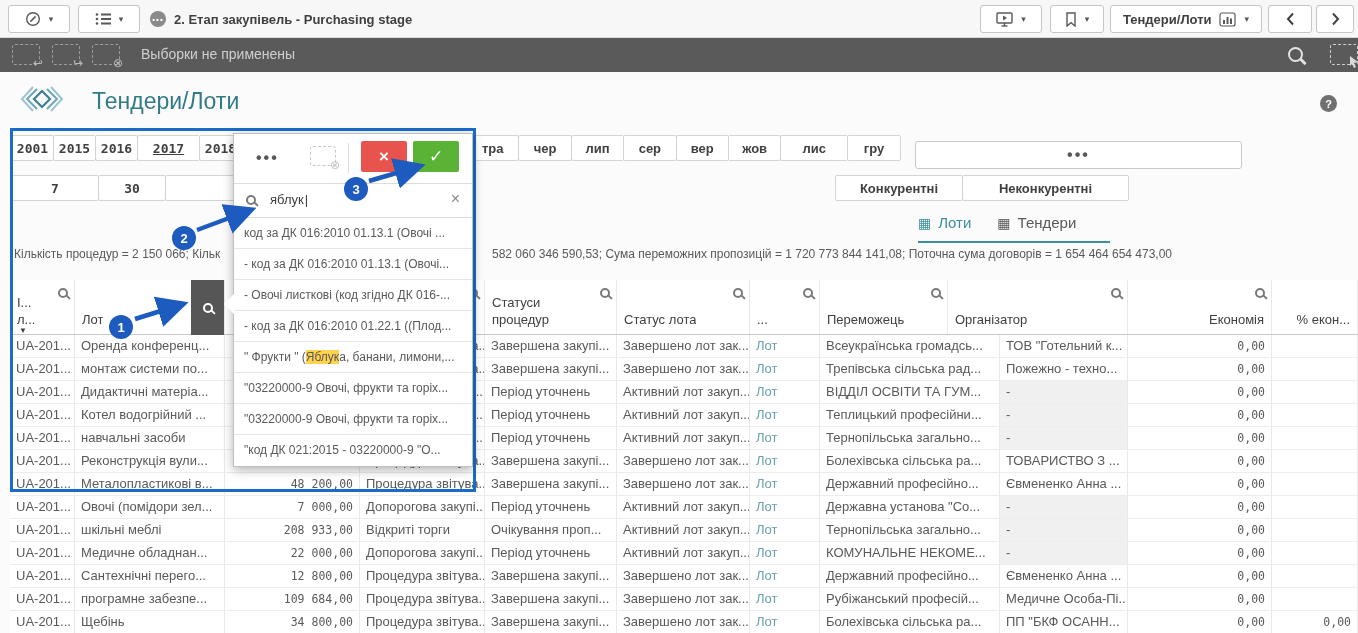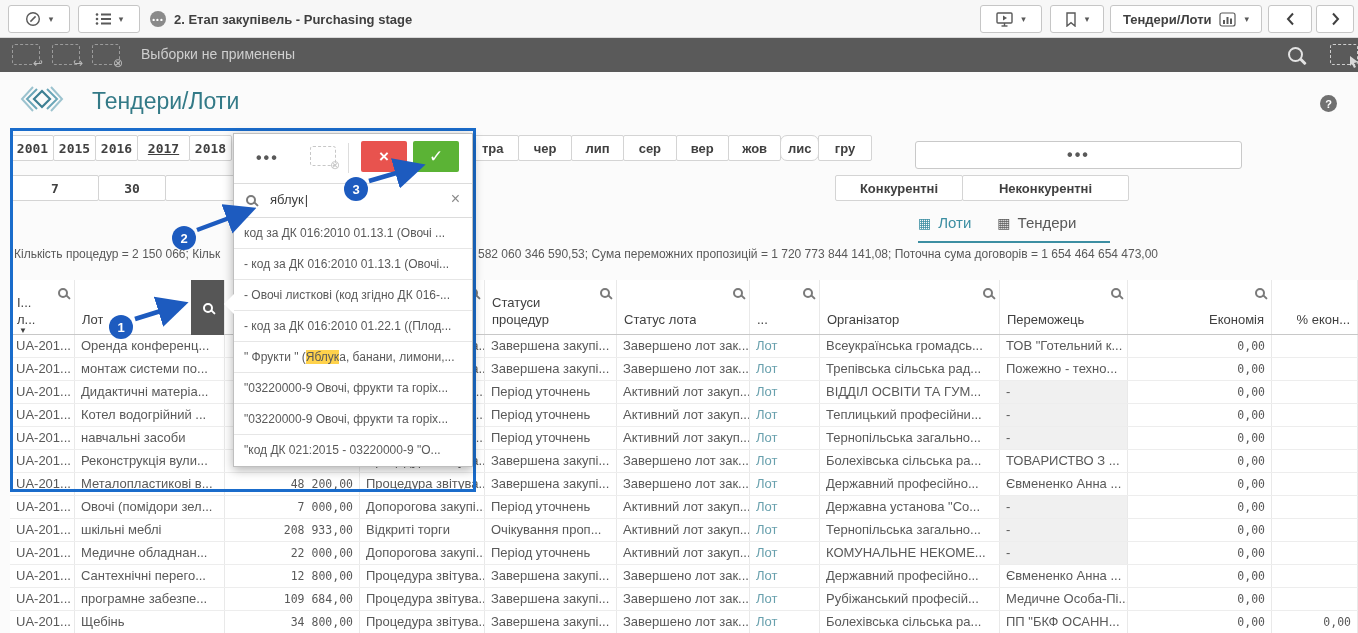--- a/index.html
+++ b/index.html
@@ -184,31 +184,31 @@
     <path d="M29 5 L39 15 L29 25" fill="none" stroke="#6ba6b8" stroke-width="2"></path>
     <path d="M24 7 L16 15 L24 23 L32 15 Z" fill="none" stroke="#3d7f93" stroke-width="2.2"></path>
   </svg>
   <div class="sheettitle">Тендери/Лоти</div>
   <div class="help">?</div>
 
   <div class="segrow" style="left:11px;top:135px" id="years">
       <div class="seg num" style="width: 43px;">2001</div>
       <div class="seg num" style="width: 43px;">2015</div>
       <div class="seg num" style="width: 43px;">2016</div>
-      <div class="seg num" style="width: 53px; text-decoration: underline;">2017</div>
+      <div class="seg num" style="width: 63px; text-decoration: underline;">2017</div>
       <div class="seg num" style="width: 43px;">2018</div>
     </div>
   <div class="segrow" style="left:466px;top:135px" id="months">
       <div class="seg" style="width: 53.4px;">тра</div>
       <div class="seg" style="width: 53.4px;">чер</div>
       <div class="seg" style="width: 53.4px;">лип</div>
       <div class="seg" style="width: 53.4px;">сер</div>
       <div class="seg" style="width: 53.4px;">вер</div>
       <div class="seg" style="width: 53.4px;">жов</div>
-      <div class="seg" style="width: 39px; border-radius: 7px;">лис</div>
+      <div class="seg" style="width: 68px;">лис</div>
       <div class="seg" style="width: 53.4px;">гру</div>
     </div>
   <div class="segrow" style="left:11px;top:175px" id="periods">
       <div class="seg num" style="width: 88px;">7</div>
       <div class="seg num" style="width: 68px;">30</div>
       <div class="seg num" style="width: 236px;"></div>
     </div>
   <div class="segrow" style="left:835px;top:175px" id="competition">
       <div class="seg" style="width: 128px;">Конкурентні</div>
       <div class="seg" style="width: 167px;">Неконкурентні</div>
@@ -221,21 +221,21 @@
       <span>Лоти</span>
     </div>
     <div class="tab inactive">
       <span class="ticon">▦</span>
       <span>Тендери</span>
     </div>
   </div>
   <div class="tabline"></div>
 
   <div class="stats" style="left:14px">Кількість процедур = 2 150 066; Кільк</div>
-  <div class="stats" style="left:478px">582 060 346 590,53; Сума переможних пропозицій = 1 720 773 844 141,08; Поточна сума договорів = 1 654 464 654 473,00</div>
+  <div class="stats" style="left:492px">582 060 346 590,53; Сума переможних пропозицій = 1 720 773 844 141,08; Поточна сума договорів = 1 654 464 654 473,00</div>
 
   <div class="table">
     <div class="thead" id="thead">
         <div class="th" style="width: 65px;">
           <span class="lbl">І...
 л...</span>
           <span class="srch"><span class="mag"></span></span>
           <span class="sort">▼</span>
         </div>
         <div class="th" style="width: 150px;">
@@ -257,26 +257,26 @@
           <span class="srch"><span class="mag"></span></span>
         </div>
         <div class="th" style="width: 133px;">
           <span class="lbl">Статус лота</span>
           <span class="srch"><span class="mag"></span></span>
         </div>
         <div class="th" style="width: 70px;">
           <span class="lbl">...</span>
           <span class="srch"><span class="mag"></span></span>
         </div>
+        <div class="th" style="width: 128px;">
+          <span class="lbl">Переможець</span>
+          <span class="srch"><span class="mag"></span></span>
+        </div>
         <div class="th" style="width: 180px;">
           <span class="lbl">Організатор</span>
-          <span class="srch"><span class="mag"></span></span>
-        </div>
-        <div class="th" style="width: 128px;">
-          <span class="lbl">Переможець</span>
           <span class="srch"><span class="mag"></span></span>
         </div>
         <div class="th r" style="width: 144px;">
           <span class="lbl">Економія</span>
           <span class="srch"><span class="mag"></span></span>
         </div>
         <div class="th r" style="width: 86px;">
           <span class="lbl">% екон...</span>
         </div>
       </div>

